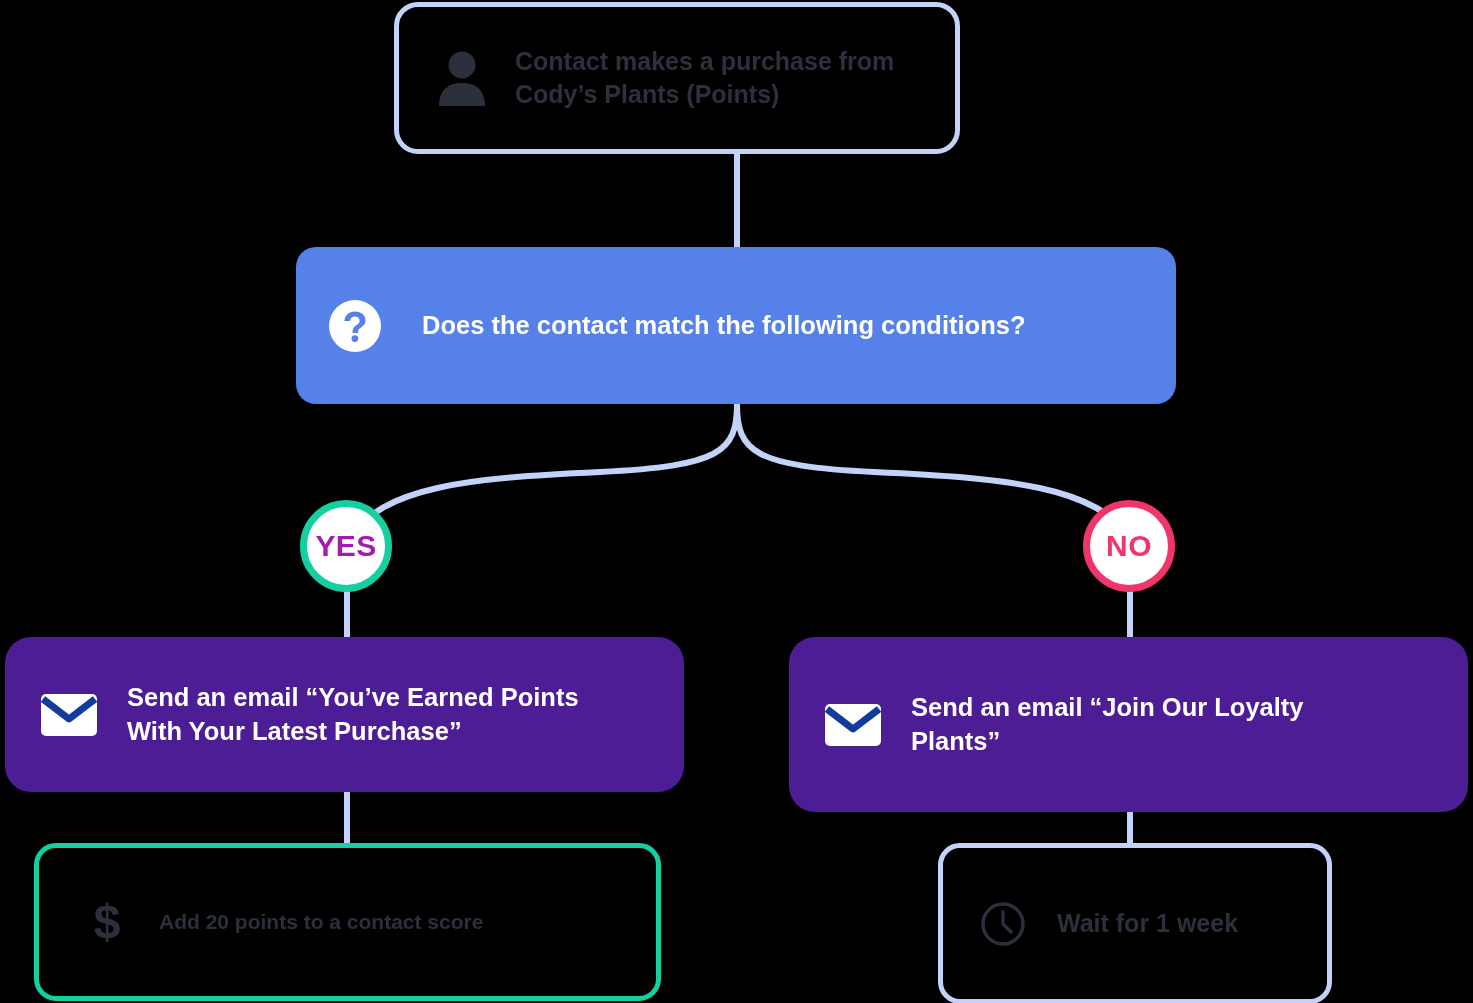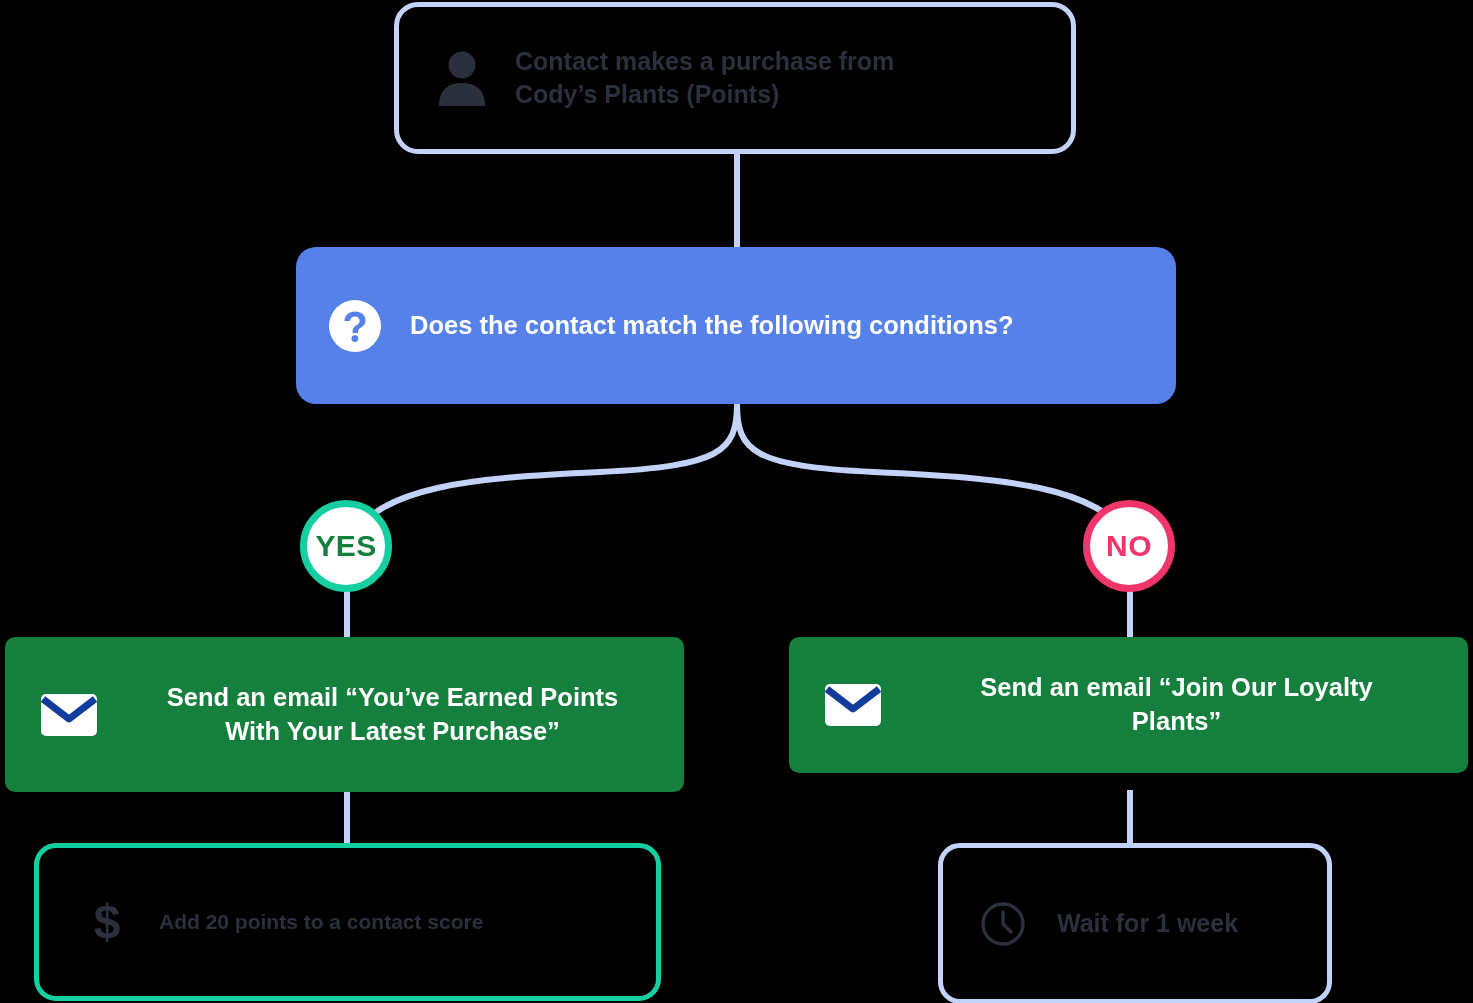--- a/index.html
+++ b/index.html
@@ -60,69 +60,69 @@
 
   
   .node-condition {
     background: #5681e8;
     border-radius: 20px;
   }
   .node-condition .node-label { color: #ffffff; }
 
   
   .node-email {
-    background: #15803d;
-    border-radius: 10px;
-    text-align: center;
+    background: #4c1d95;
+    border-radius: 26px;
   }
   .node-email .node-label { color: #ffffff; }
 
   
   .branch-badge {
     position: absolute;
     box-sizing: border-box;
     width: 92px;
     height: 92px;
     border-radius: 50%;
     background: #ffffff;
     display: flex;
     align-items: center;
     justify-content: center;
     font-weight: bold;
     font-size: 30px;
     letter-spacing: 0.4px;
   }
-  .badge-yes { border: 7px solid #16cfa0; color: #15803d; }
+  .badge-yes { border: 7px solid #16cfa0; color: #a21caf; }
   .badge-no  { border: 7px solid #f0356b; color: #f0356b; }
 
   
   #node-trigger {
-    left: 394px; top: 2px; width: 682px; height: 152px;
+    left: 394px; top: 2px; width: 566px; height: 152px;
     padding: 0 28px 0 32px;
     border-radius: 24px;
   }
   #node-trigger .icon-slot { width: 62px; margin-right: 22px; }
   #node-trigger .node-label { font-size: 25px; }
 
   #node-condition {
     left: 296px; top: 247px; width: 880px; height: 157px;
     padding: 0 28px 0 30px;
+    gap: 12px;
   }
   #node-condition .icon-slot { width: 58px; margin-right: 26px; }
   #node-condition .node-label { font-size: 25.5px; }
 
   #node-email-yes {
     left: 5px; top: 637px; width: 679px; height: 155px;
     padding: 0 26px 0 34px;
   }
   #node-email-yes .icon-slot { width: 60px; margin-right: 28px; }
   #node-email-yes .node-label { font-size: 25.5px; }
 
   #node-email-no {
-    left: 789px; top: 637px; width: 679px; height: 136px;
+    left: 789px; top: 637px; width: 679px; height: 175px;
     padding: 0 26px 0 34px;
   }
   #node-email-no .icon-slot { width: 60px; margin-right: 28px; }
   #node-email-no .node-label { font-size: 25.5px; }
 
   #node-score {
     left: 34px; top: 843px; width: 627px; height: 158px;
     padding: 0 26px 0 44px;
   }
   #node-score .icon-slot { width: 48px; margin-right: 28px; }

